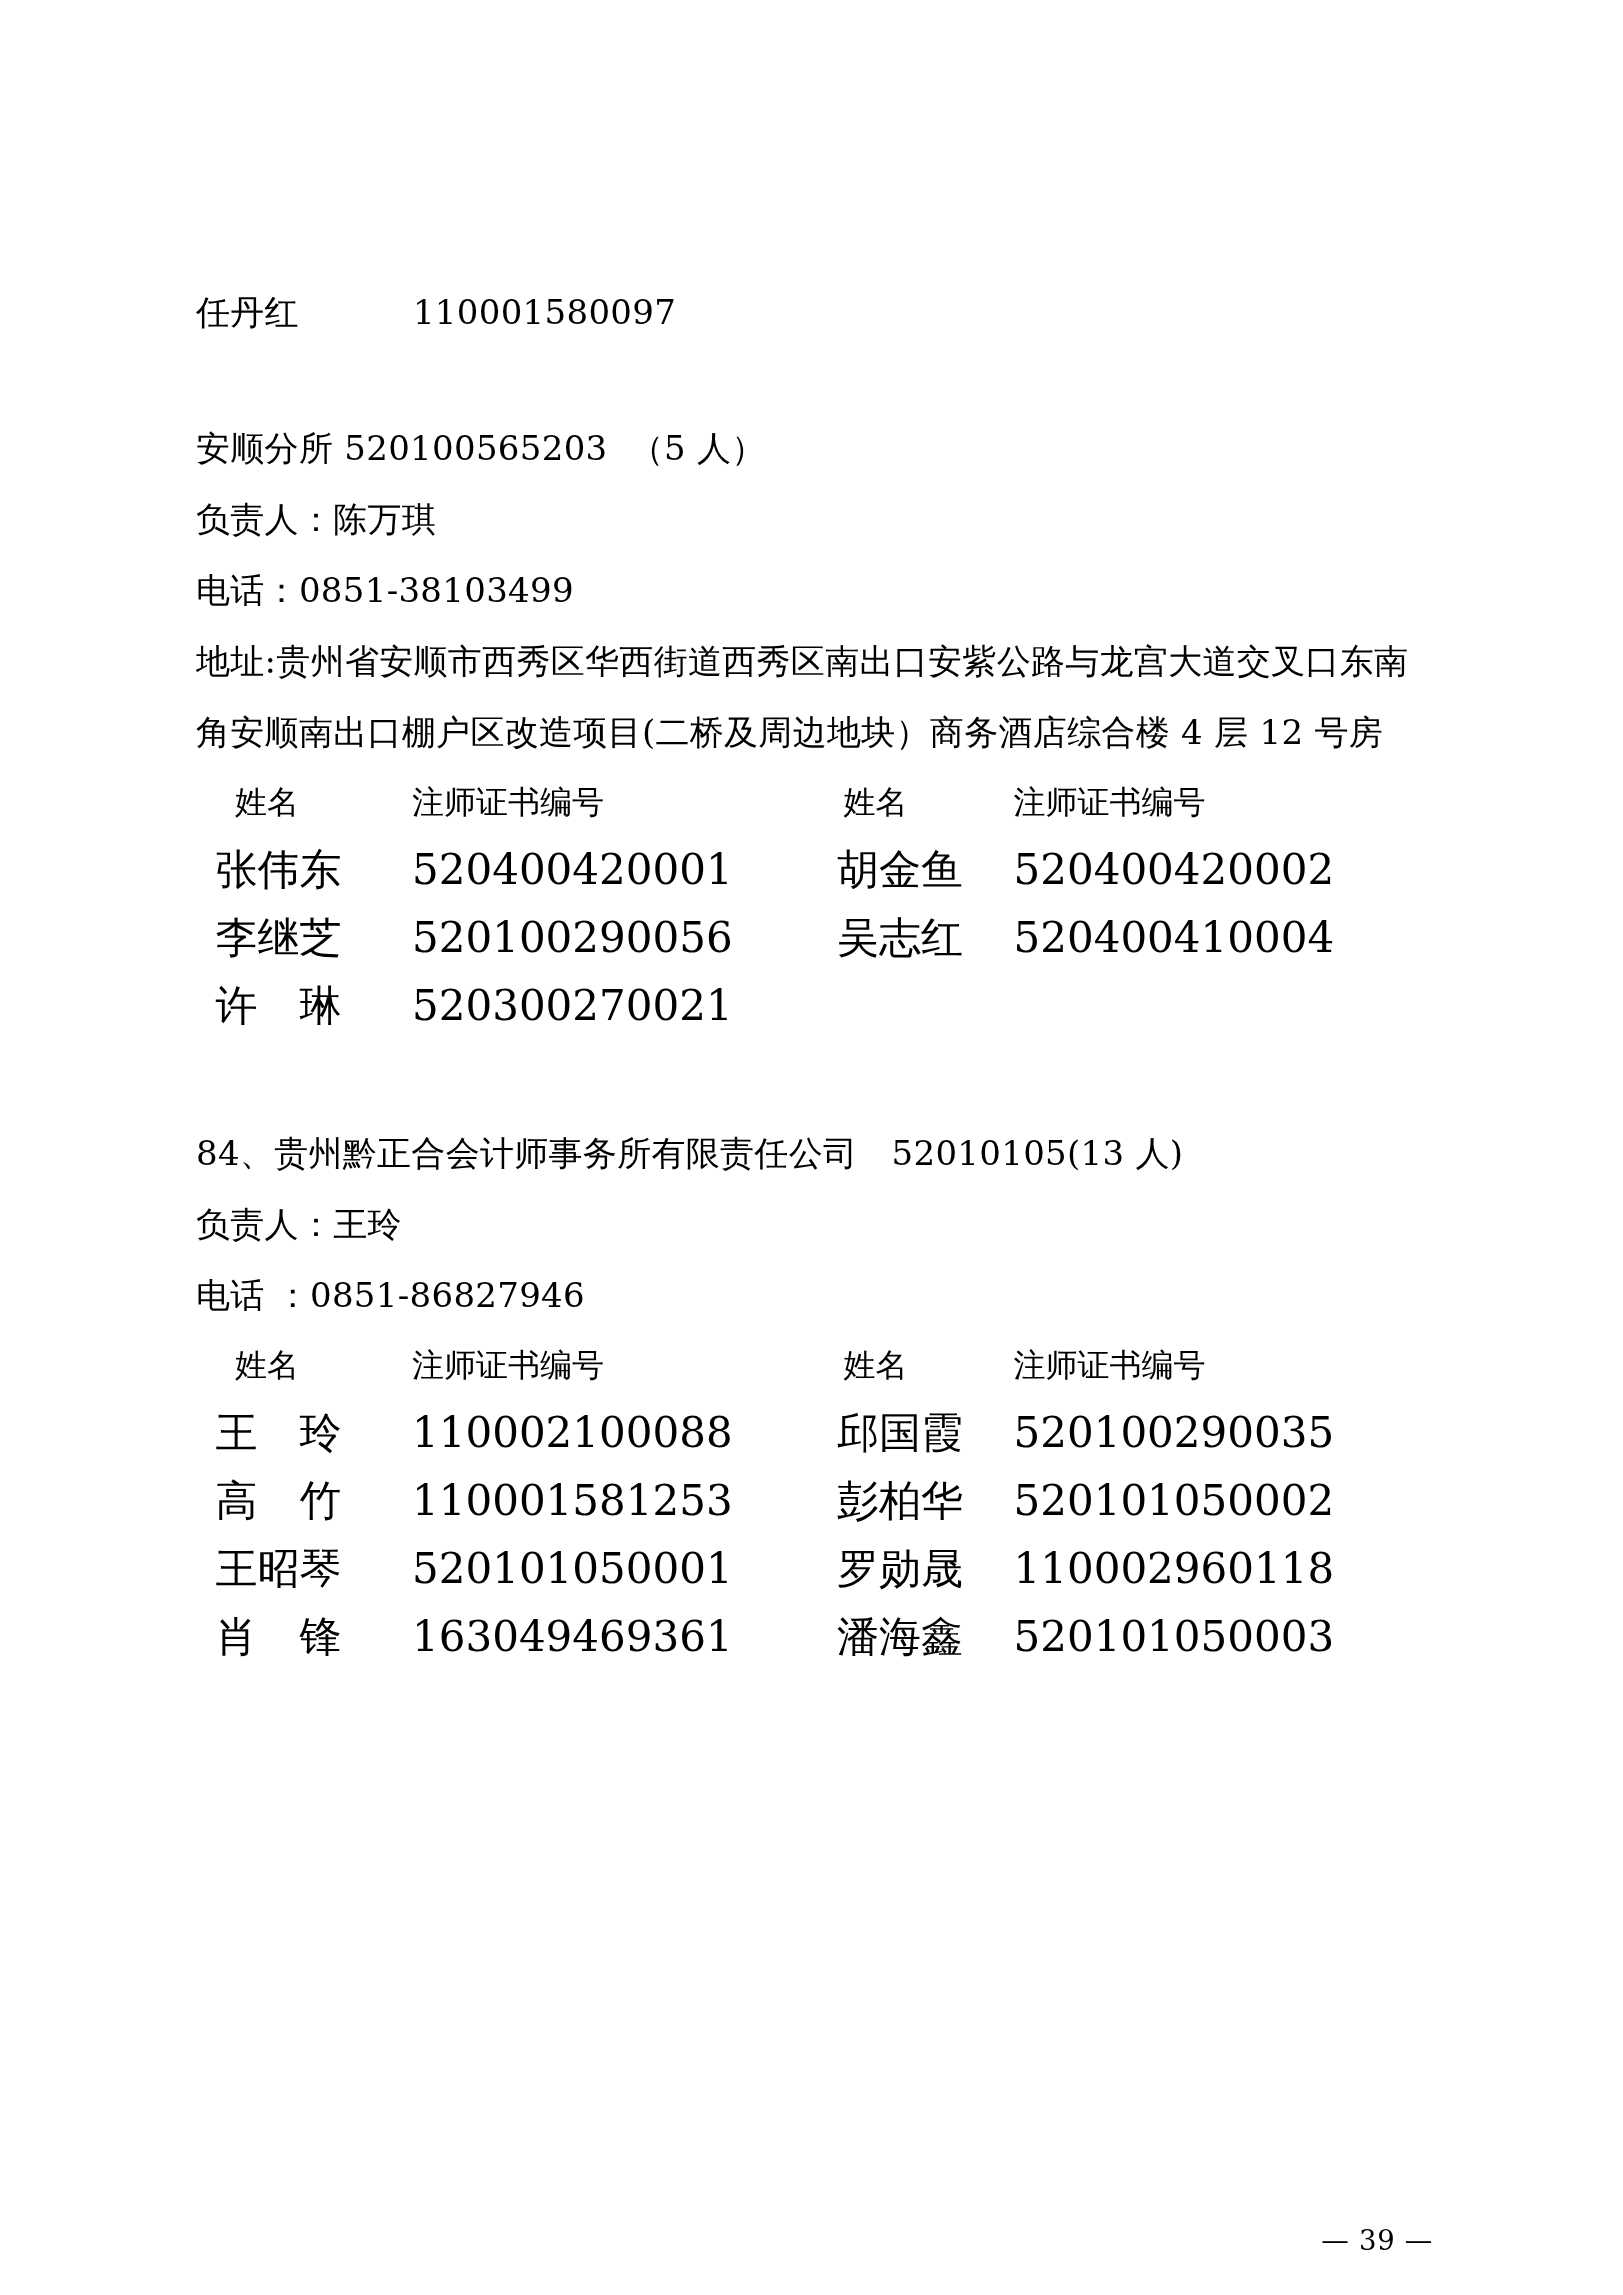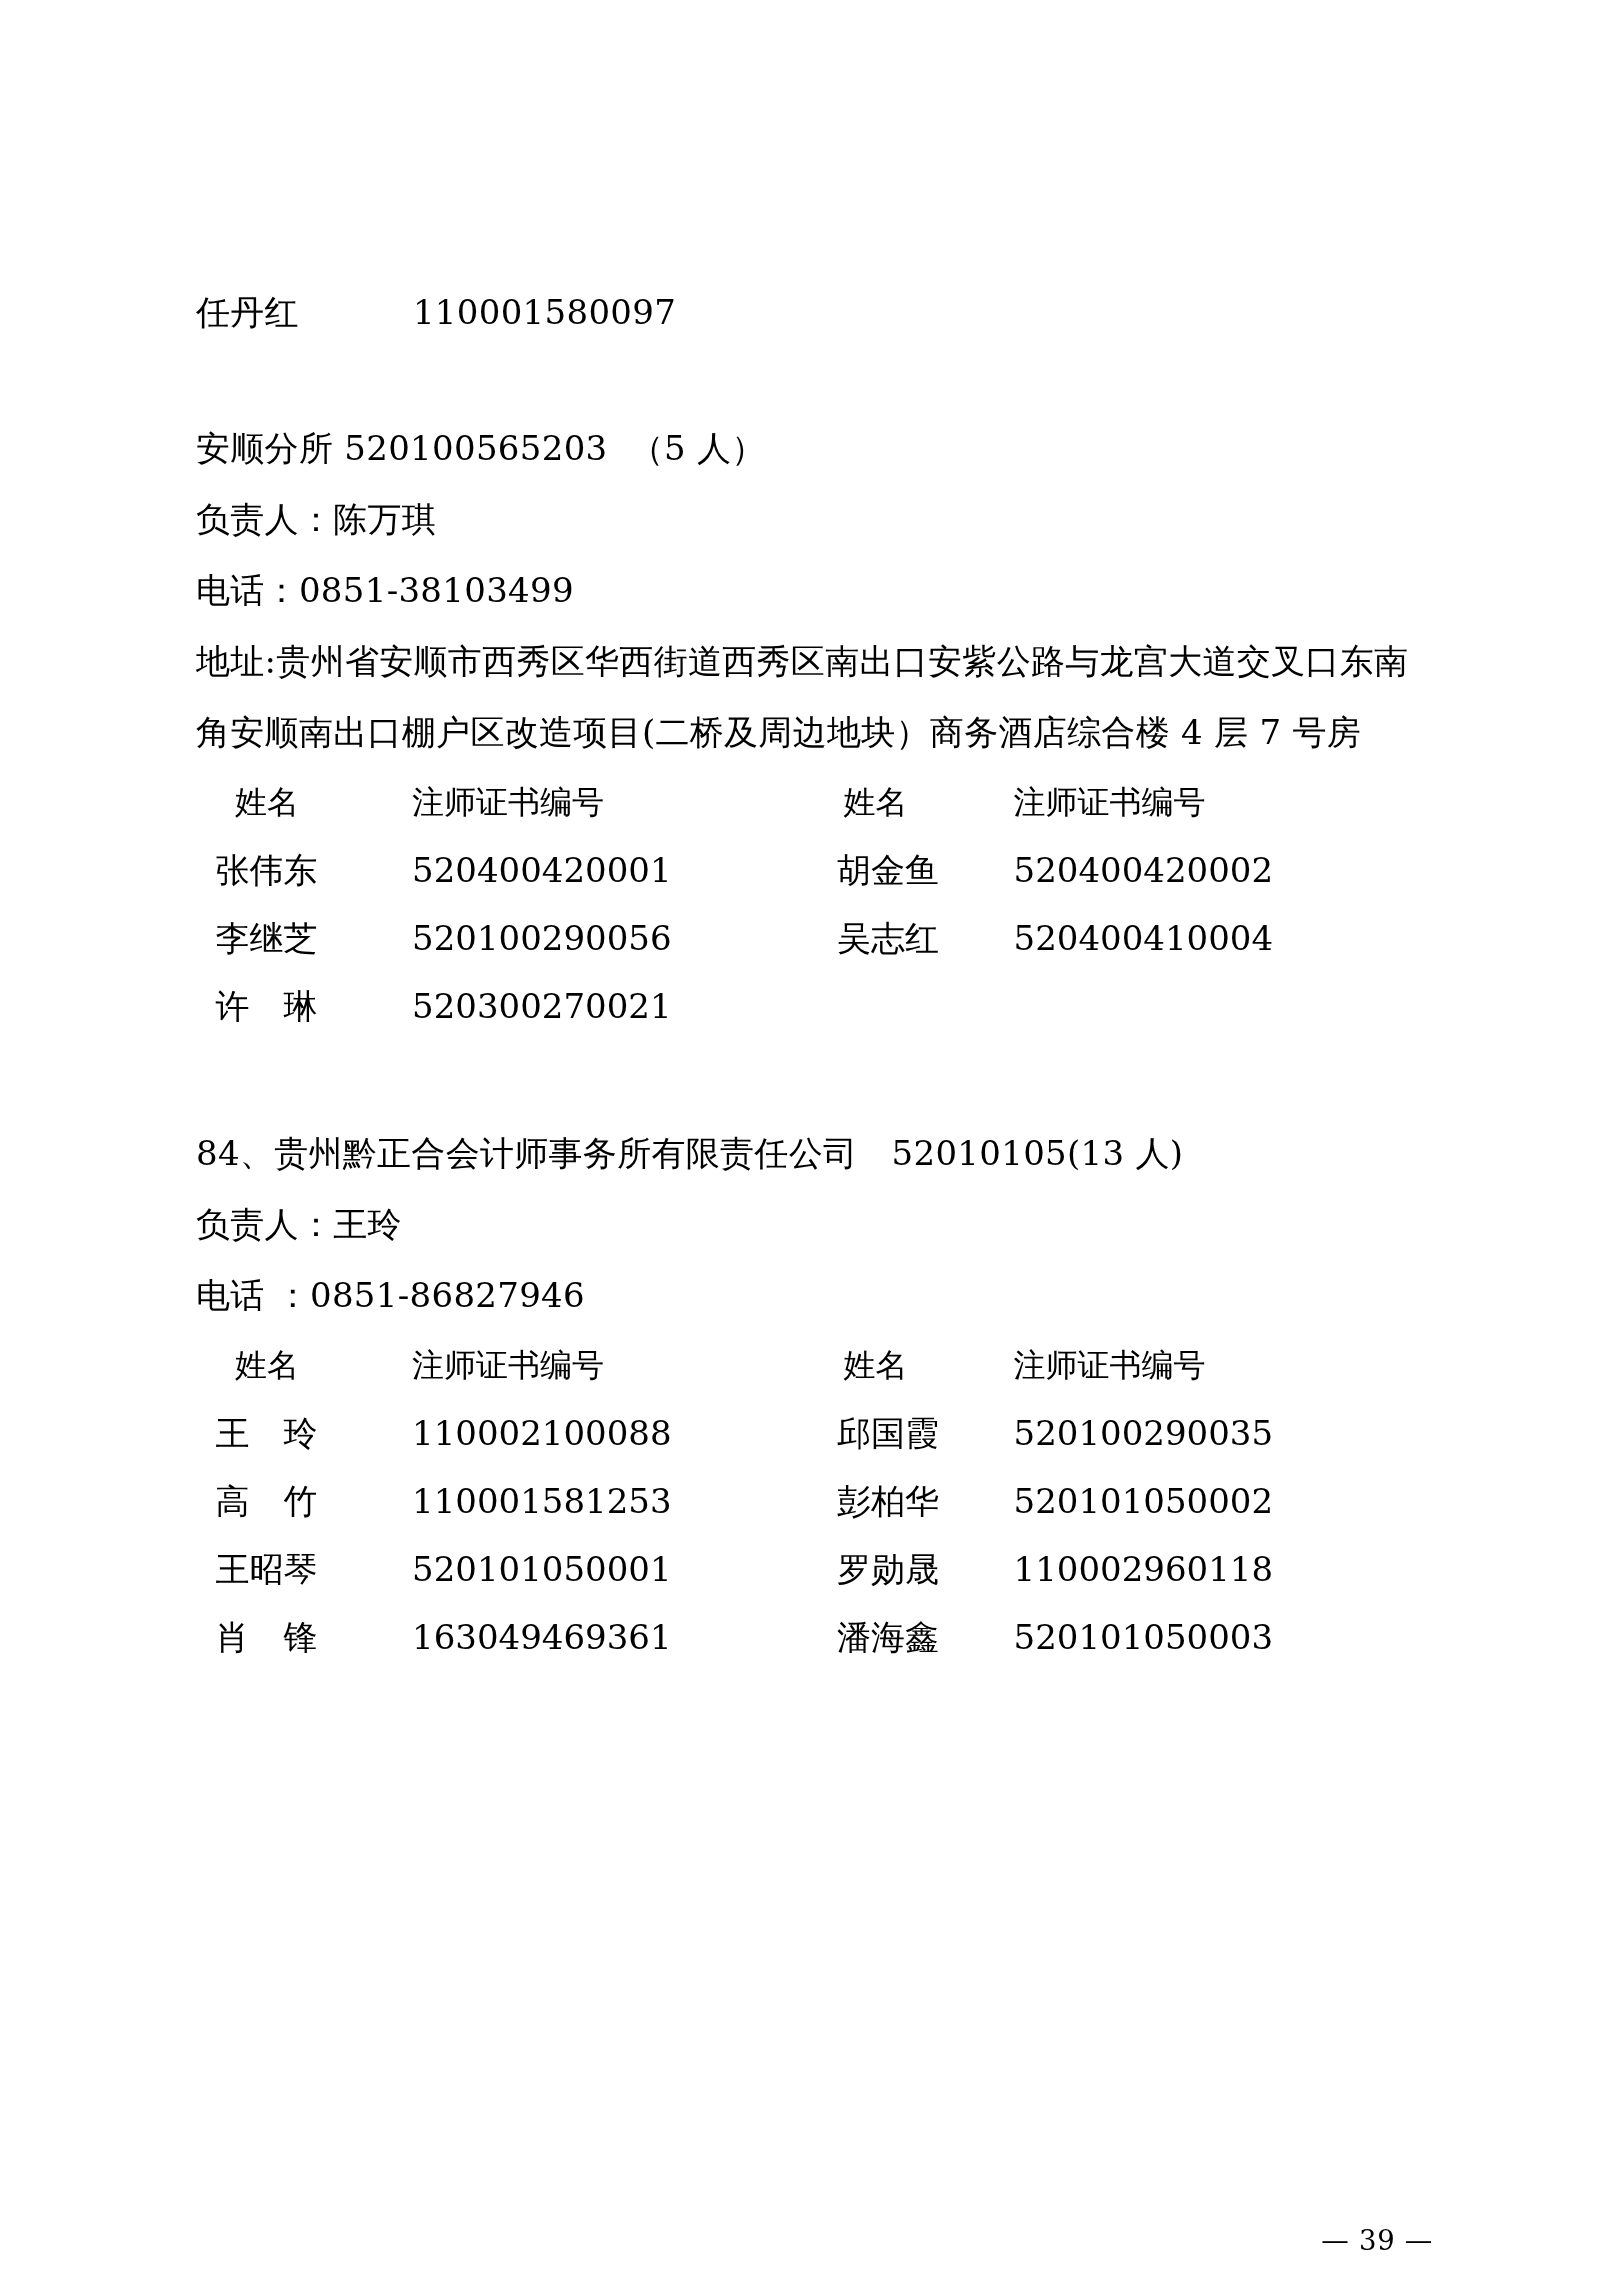--- a/index.html
+++ b/index.html
@@ -35,21 +35,21 @@
   }
   .gap-md { height: 65px; }
   .gap-lg { height: 78px; }
 
   
   .tbl {
     width: 100%;
     border-collapse: collapse;
   }
   .tbl td {
-    font-size: 34px;
+    font-size: 42px;
     line-height: 68px;
     padding: 0;
     white-space: pre;
     vertical-align: top;
   }
   .c-name {
     width: 177px;
     padding-left: 19.6px !important;
   }
   .c-num {
@@ -82,21 +82,21 @@
 <div class="page">
   <div class="content">
 
     <div class="line"><span>任丹红</span>　　　 <span>110001580097</span></div>
 
     <div class="gap-md"></div>
 
     <div class="line">安顺分所 520100565203  （5 人）</div>
     <div class="line">负责人：陈万琪</div>
     <div class="line">电话：0851-38103499</div>
-    <div class="line wrap">地址:贵州省安顺市西秀区华西街道西秀区南出口安紫公路与龙宫大道交叉口东南角安顺南出口棚户区改造项目(二桥及周边地块）商务酒店综合楼 4 层 7 号房</div>
+    <div class="line wrap">地址:贵州省安顺市西秀区华西街道西秀区南出口安紫公路与龙宫大道交叉口东南角安顺南出口棚户区改造项目(二桥及周边地块）商务酒店综合楼 4 层 12 号房</div>
 
     <table class="tbl">
       <tbody>
           <tr class="hdr">
         <td class="c-name">姓名</td>
         <td class="c-num">注师证书编号</td>
         <td class="c-name2">姓名</td>
         <td class="c-num2">注师证书编号</td>
       </tr>
       <tr>

